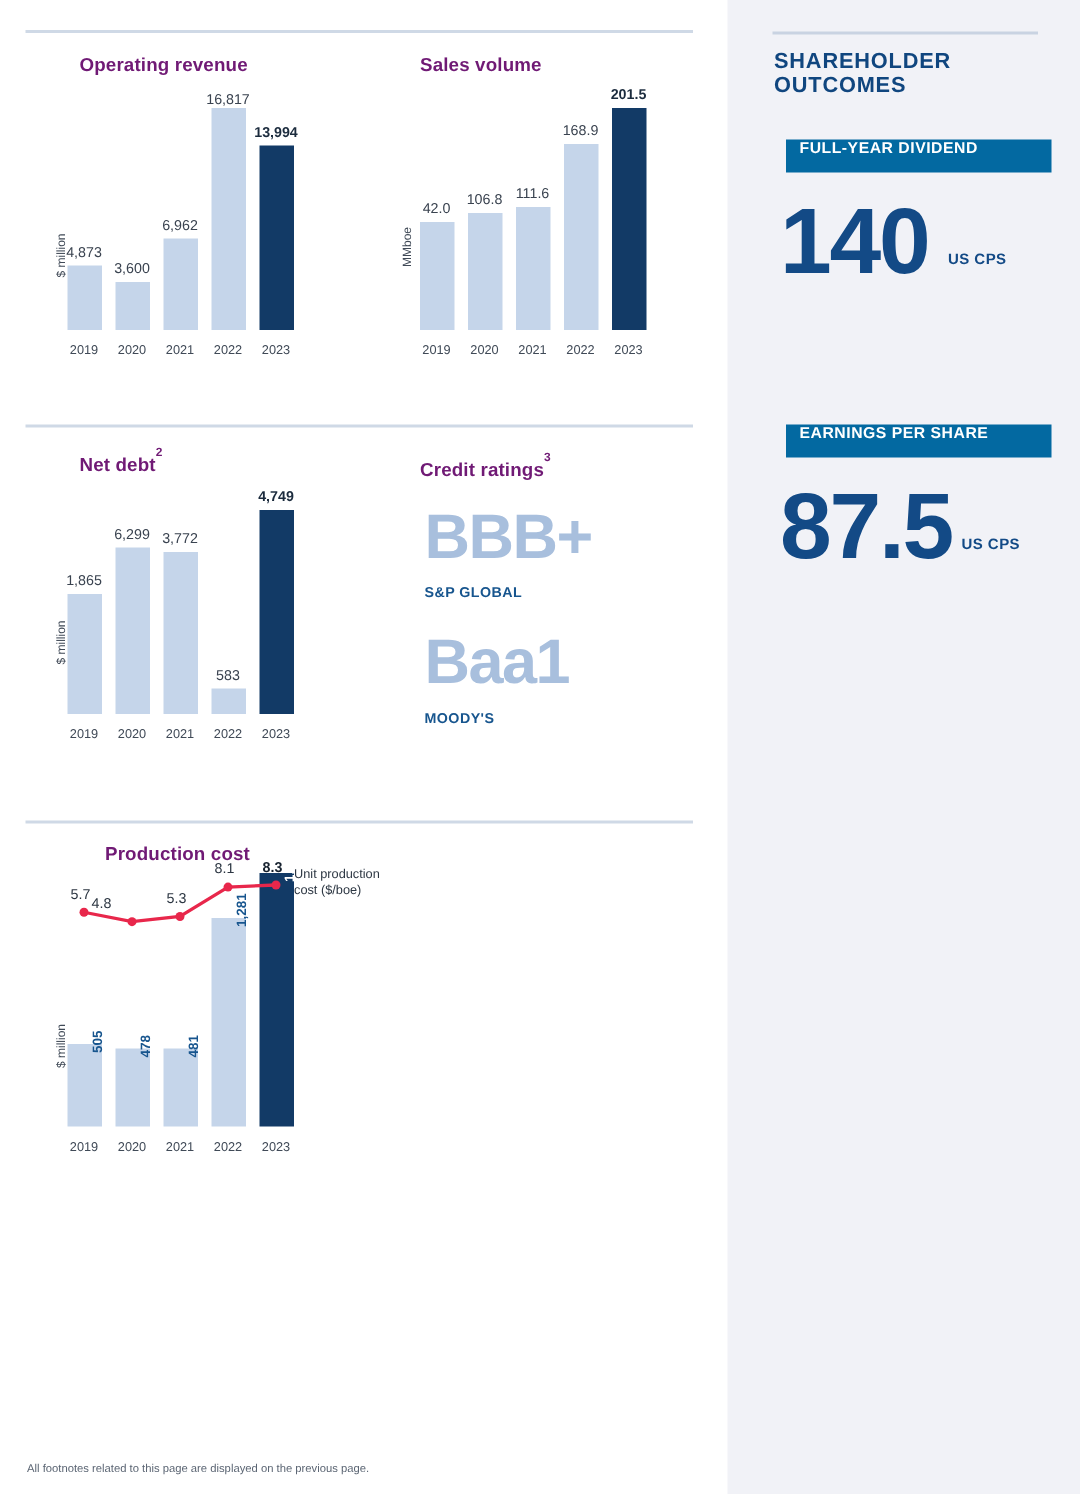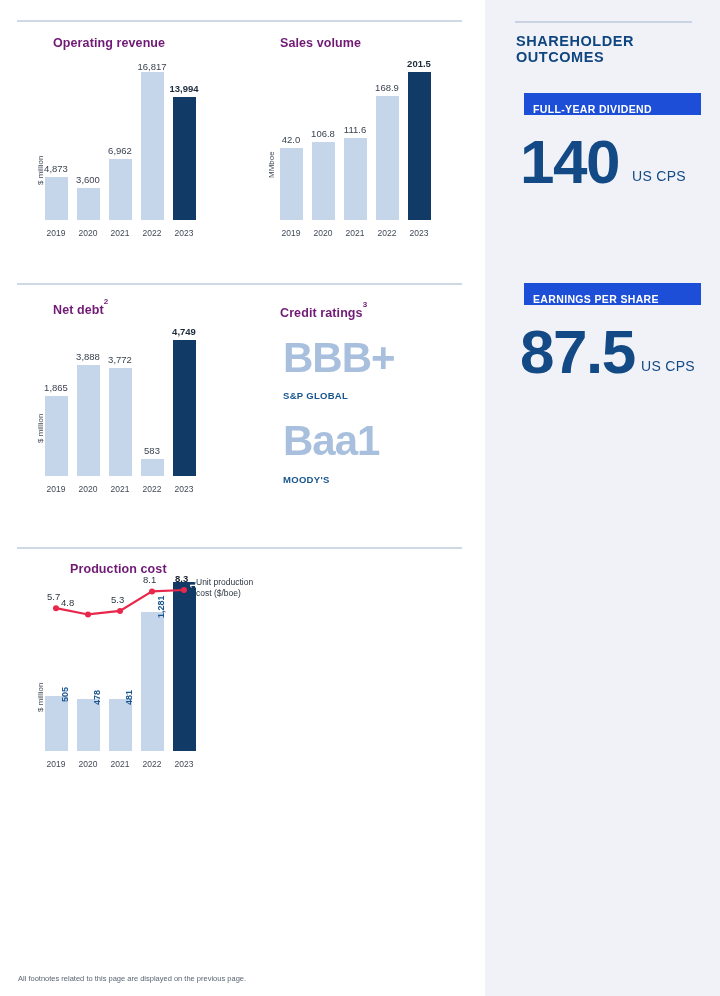--- a/index.html
+++ b/index.html
@@ -20,35 +20,35 @@
     position: absolute; left: 30px; top: 21px; width: 177px; height: 2px;
     background: #c9d3e2;
   }
   .rp-title {
     position: absolute; left: 516px; top: 33px; width: 200px;
     font-size: 14.5px; font-weight: bold; letter-spacing: .55px;
     color: #10467f;
   }
   .stat-band {
     position: absolute; left: 524px; width: 177px; height: 22px;
-    background: #1d4ed8;
+    background: #0369a1;
     color: #ffffff; font-size: 10.5px; font-weight: bold;
     letter-spacing: .35px;
-    display: flex; align-items: flex-end; padding-left: 9px;
+    display: flex; align-items: flex-start; padding-left: 9px;
   }
   .stat-band.b1 { top: 93px; }
   .stat-band.b2 { top: 283px; }
   .stat-value {
     position: absolute; font-size: 62px; font-weight: bold;
     color: #134a86; letter-spacing: -1.5px; line-height: 1;
   }
   .stat-value.v1 { left: 520px; top: 131px; }
   .stat-value.v2 { left: 520px; top: 321px; }
   .stat-unit {
-    position: absolute; font-size: 14px; font-weight: normal;
+    position: absolute; font-size: 10px; font-weight: bold;
     color: #134a86; letter-spacing: .3px; text-align: center;
   }
   .stat-unit.u1 { left: 632px; top: 168px; }
   .stat-unit.u2 { left: 641px; top: 358px; }
 
   
   .divider {
     position: absolute; left: 17px; width: 445px; height: 1.5px;
     background: #cfd9e6;
   }
@@ -187,21 +187,21 @@
       <div class="x-tick" style="left: 129px; top: 178px;">2023</div>
     </div>
 
   <div class="chart-title" style="left:53px; top:302px;"><span>Net debt</span><sup>2</sup></div>
   <div class="axis-label" style="left:36px; top:443px;">$ million</div>
   <div class="plot" id="plot-netdebt" style="left:40px; top:318px; width:160px; height:158px;">
       <div class="bar light" style="left: 4.5px; width: 23px; height: 79.9276px;"></div>
       <div class="bar-top-label" style="left: 0px; width: 32px; top: 64.0724px;">1,865</div>
       <div class="x-tick" style="left: 1px; top: 166px;">2019</div>
       <div class="bar light" style="left: 36.5px; width: 23px; height: 111.343px;"></div>
-      <div class="bar-top-label" style="left: 32px; width: 32px; top: 32.657px;">3,888</div>
+      <div class="bar-top-label" style="left: 32px; width: 32px; top: 32.657px;">6,299</div>
       <div class="x-tick" style="left: 33px; top: 166px;">2020</div>
       <div class="bar light" style="left: 68.5px; width: 23px; height: 108.021px;"></div>
       <div class="bar-top-label" style="left: 64px; width: 32px; top: 35.9789px;">3,772</div>
       <div class="x-tick" style="left: 65px; top: 166px;">2021</div>
       <div class="bar light" style="left: 100.5px; width: 23px; height: 16.6957px;"></div>
       <div class="bar-top-label" style="left: 96px; width: 32px; top: 127.304px;">583</div>
       <div class="x-tick" style="left: 97px; top: 166px;">2022</div>
       <div class="bar dark" style="left: 132.5px; width: 23px; height: 136px;"></div>
       <div class="bar-top-label hl" style="left: 128px; width: 32px; top: 8px;">4,749</div>
       <div class="x-tick" style="left: 129px; top: 166px;">2023</div>

